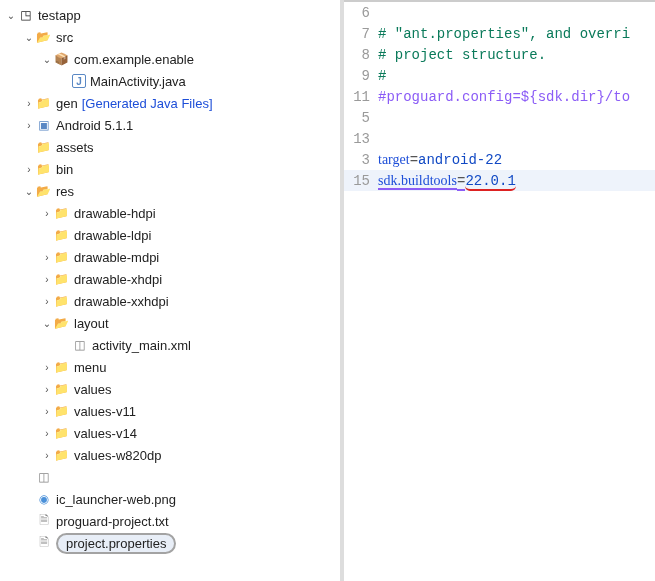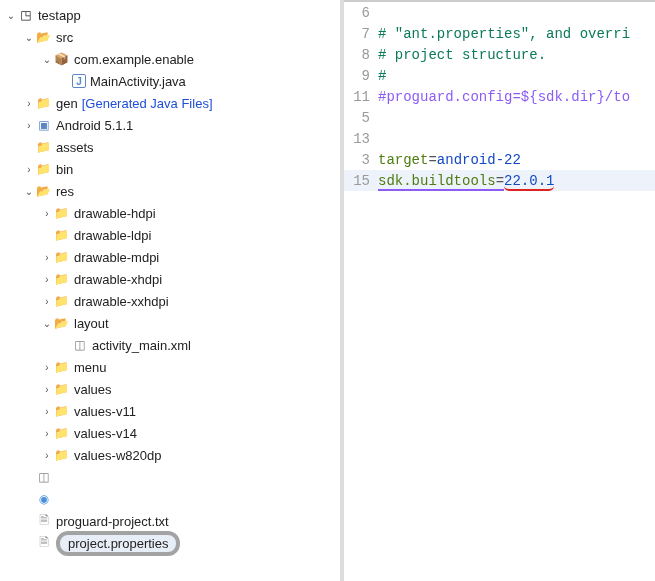--- a/index.html
+++ b/index.html
@@ -44,21 +44,21 @@
   .folder-closed { color: #d9a33f; }
   .folder-open { color: #d9a33f; }
   .pkg { color: #5a88c4; }
   .file-java { color: #5a88c4; }
   .file-xml { color: #888; }
   .file-txt { color: #888; }
   .file-png { color: #4a90d9; }
   .label { color: #222; }
   .label-dim { color: #1d4ed8; }
   .tree-row.selected .label {
-    border: 4px solid #a3a3a3;
+    border: 2px solid #a3a3a3;
     border-radius: 12px;
     padding: 1px 8px;
     background: #e8eef7;
   }
 
   .divider {
     width: 4px;
     background: #ddd;
   }
   .editor-panel {
@@ -90,21 +90,21 @@
     color: #9a9a9a;
     padding-right: 8px;
     flex-shrink: 0;
     position: relative;
   }
   .code-text {
     white-space: pre;
   }
   .tok-comment { color: #0a7a5a; }
   .tok-directive { color: #8b5cf6; }
-  .tok-key { color: #4d7c0f; }
+  .tok-key { color: #1d4ed8; font-family: Liberation Serif, serif; }
   .tok-eq { color: #555; }
   .tok-val { color: #1149c4; }
   .underline-red {
     border-bottom: 2px solid #8b5cf6;
   }
   .underline-red-curve {
     position: relative;
   }
   .underline-red-curve::after {
     content: "";
@@ -243,20 +243,21 @@
     <span class="icon folder-closed">📁</span>
     <span class="label">values-w820dp</span>
   </div>
 
   <div class="tree-row" style="padding-left:32px">
     <span class="icon file-xml">◫</span>
   </div>
 
   <div class="tree-row" style="padding-left:32px">
     <span class="icon file-png">◉</span>
+    <span class="label">ic_launcher-web.png</span>
   </div>
 
   <div class="tree-row" style="padding-left:32px">
     <span class="icon file-txt">🗎</span>
     <span class="label">proguard-project.txt</span>
   </div>
 
   <div class="tree-row selected" style="padding-left:32px">
     <span class="icon file-txt">🗎</span>
     <span class="label">project.properties</span>

